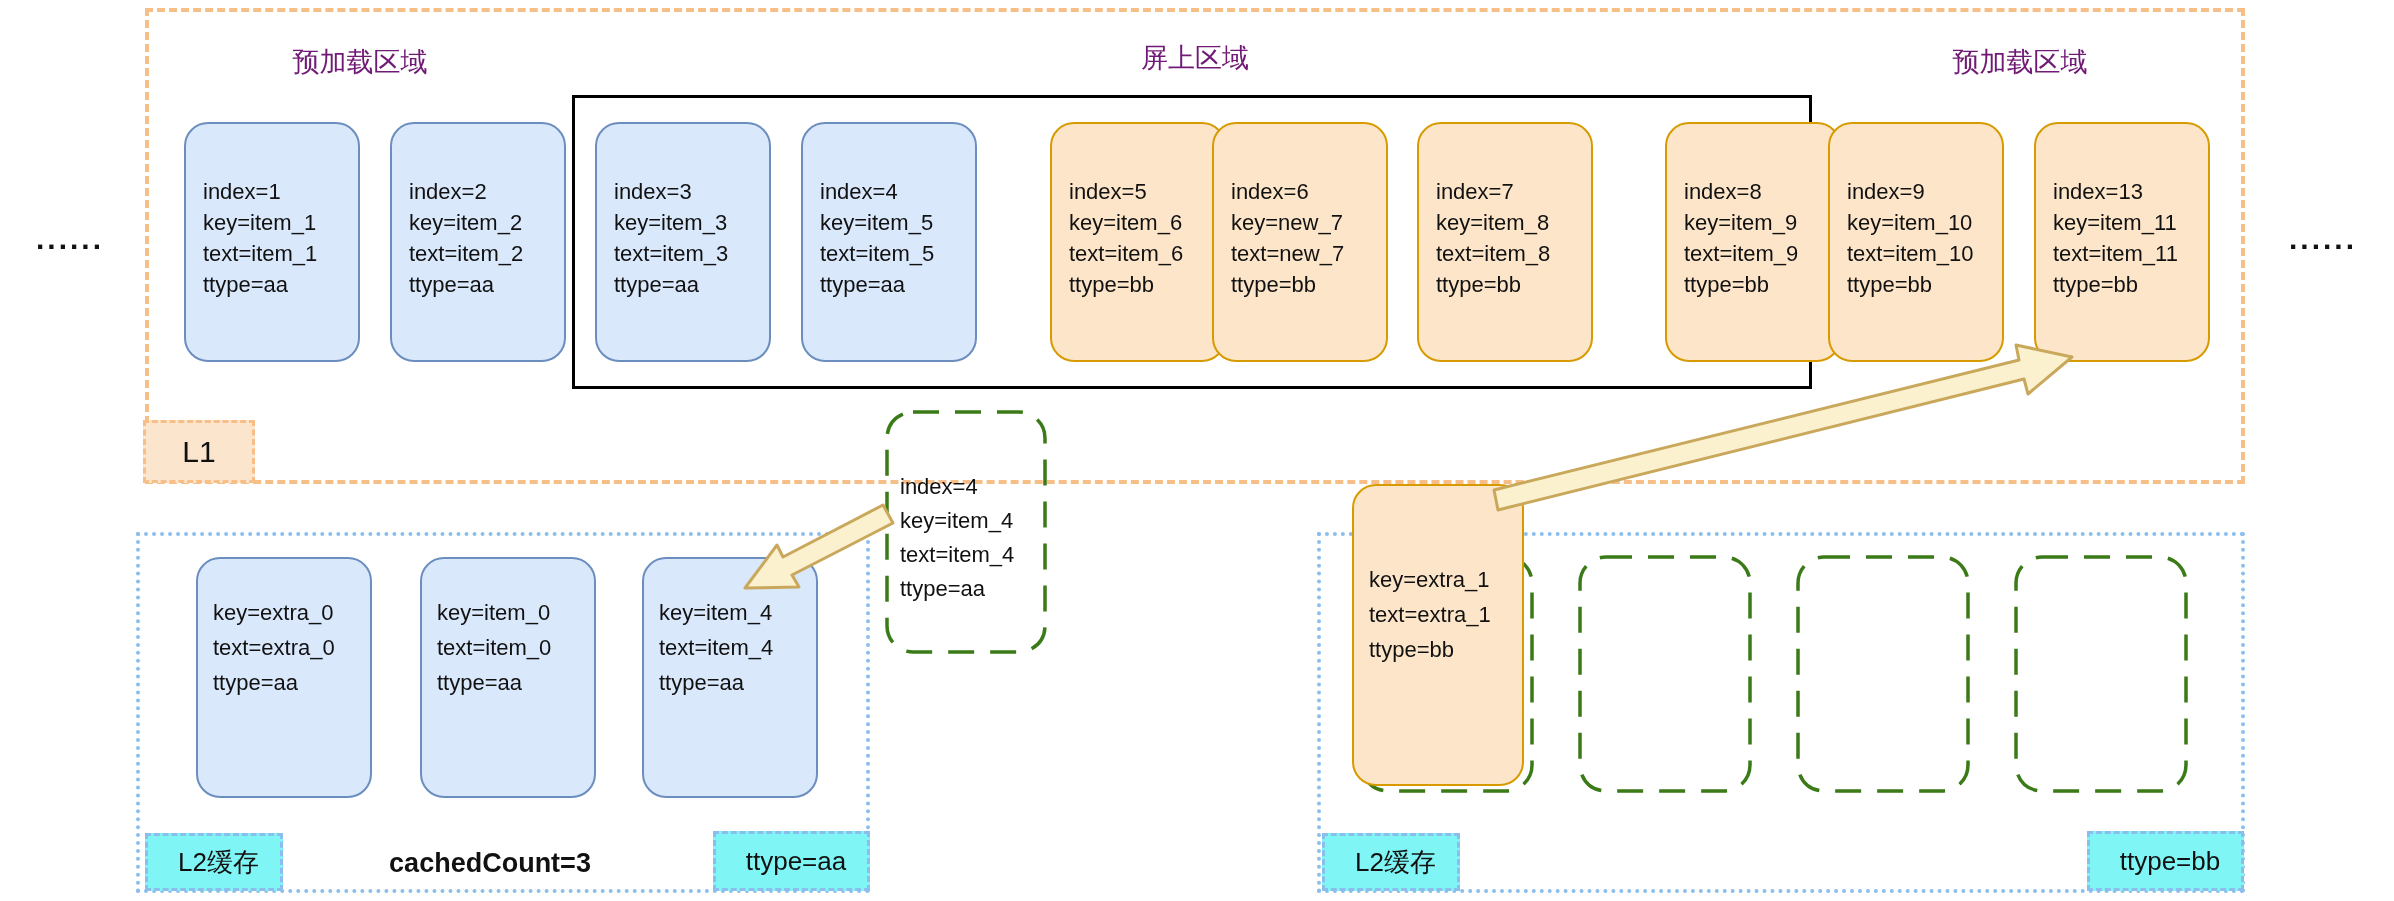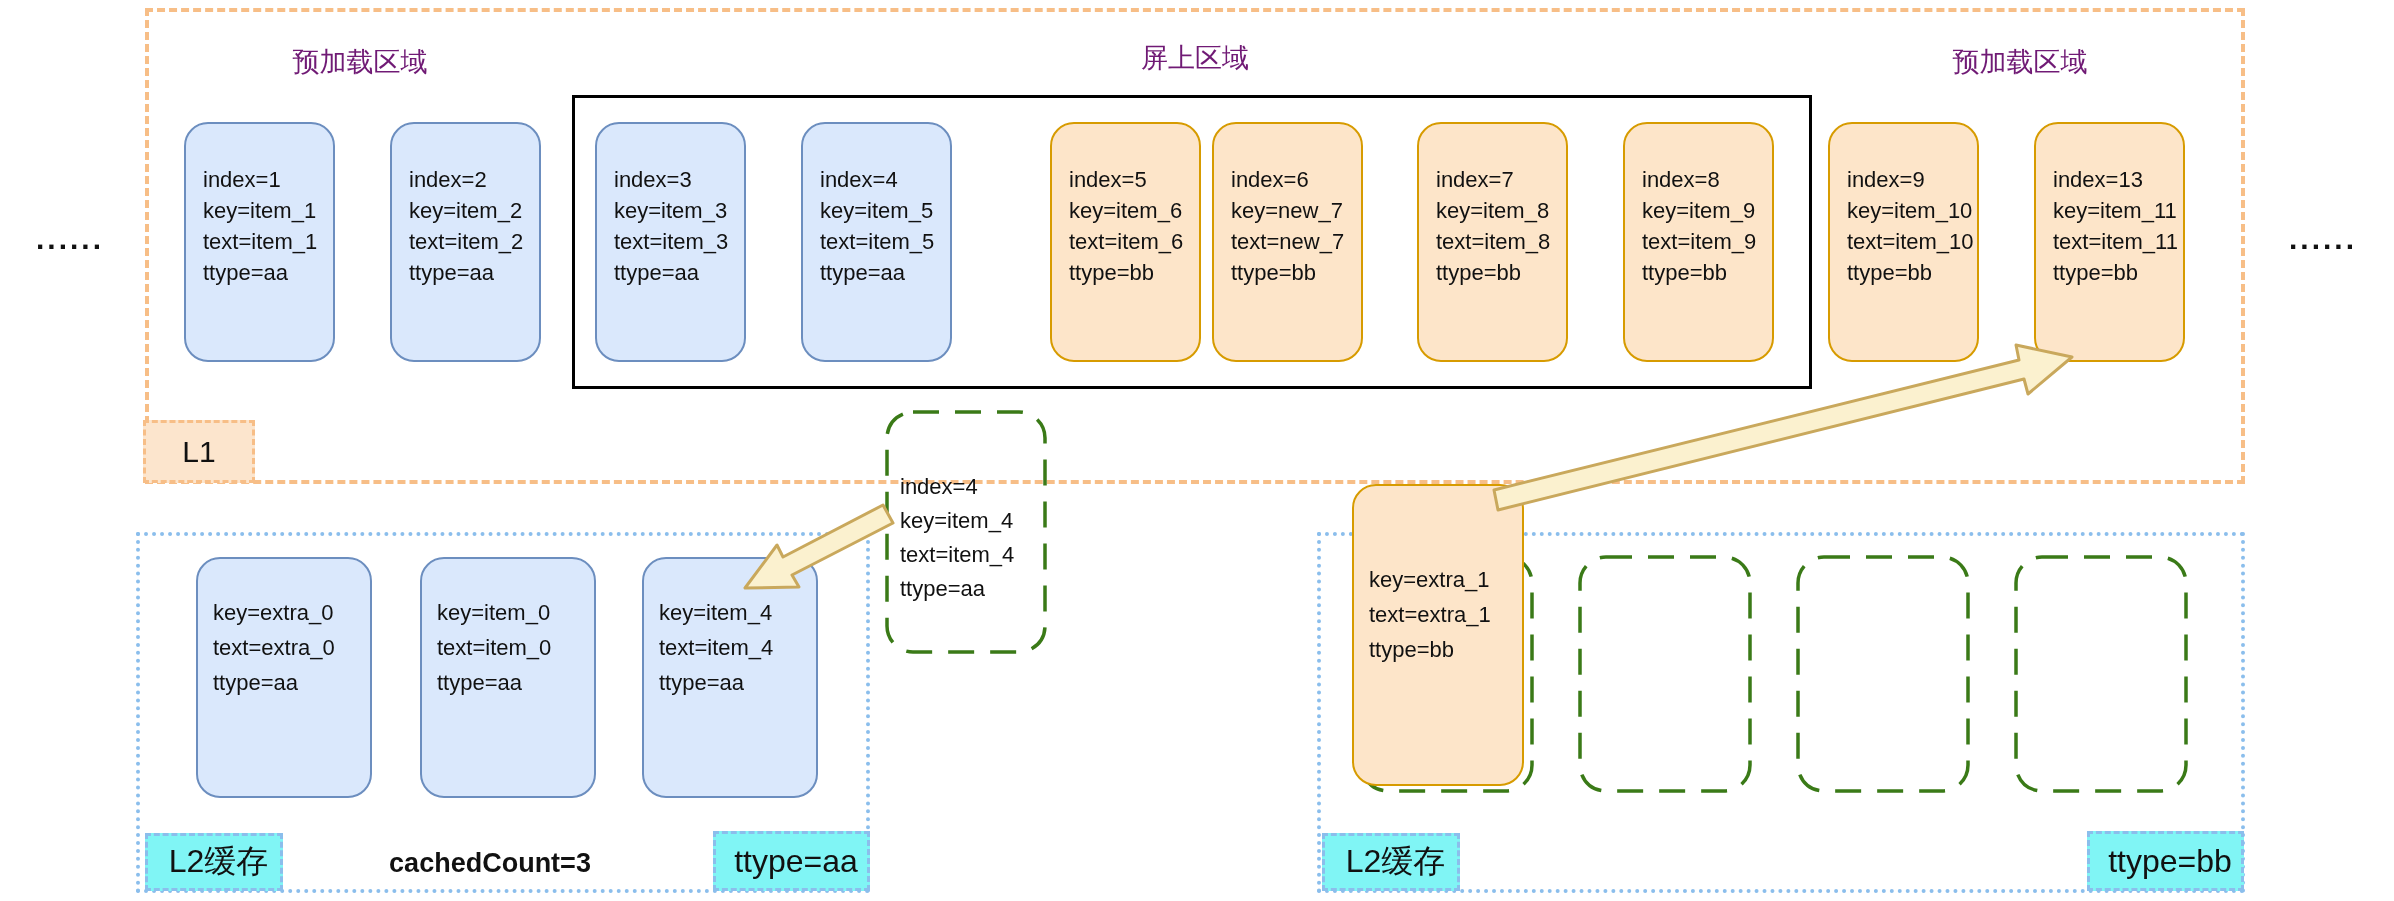--- a/index.html
+++ b/index.html
@@ -22,21 +22,21 @@
 
   .zone-label { position:absolute; text-align:center; font-size:27px; line-height:36px; color:#701a75; z-index:2; white-space:nowrap; }
   .ellipsis { position:absolute; width:110px; text-align:center; font-size:30px; font-weight:bold; letter-spacing:3px; z-index:2; }
 
   .card {
     position:absolute; border-radius:24px; font-size:22px; z-index:2; white-space:nowrap;
   }
   .aa { background:var(--blue_fill,#DAE8FC); border:2.5px solid var(--blue_border,#6C8EBF); }
   .bb { background:var(--orange_fill,#FDE5C9); border:2.5px solid var(--orange_border,#D79B00); }
 
-  .tcard { top:122px; width:151px; height:240px; padding:40px 0 0 17px; }
+  .tcard { top:122px; width:176px; height:240px; padding:52px 0 0 17px; }
   .tcard .ln { line-height:31px; }
 
   .blcard { top:557px; width:176px; height:241px; padding:36px 11px 0 15px; }
   .blcard .ln { line-height:35px; }
 
   .xcard { left:1352px; top:484px; width:172px; height:302px; padding:76px 0 0 15px; z-index:3; }
   .xcard .ln { line-height:35px; }
 
   .gcard {
     position:absolute; left:885px; top:410px; width:162px; height:244px;
@@ -46,21 +46,21 @@
   .gslot { position:absolute; top:555px; width:174px; height:238px; z-index:1; }
   .gstroke { position:absolute; left:0; top:0; }
 
   .l1-badge {
     position:absolute; left:143px; top:420px; width:112px; height:63px;
     background:var(--l1_badge_fill,#FCE5CD); border:3px dashed var(--l1_border,#F7BE87);
     display:flex; align-items:center; justify-content:center; font-size:30px; z-index:2;
   }
   .cyan-badge {
     position:absolute; background:var(--cyan_fill,#80F5F5); border:3px dashed var(--l2_border,#8BBEEC);
-    display:flex; align-items:center; justify-content:center; font-size:32px; z-index:2;padding-left:9px;
+    display:flex; align-items:center; justify-content:center; font-size:26px; z-index:2;padding-left:9px;
   }
   .count-label { position:absolute; width:320px; text-align:center; font-size:27px; font-weight:bold; z-index:2; }
 
   .arrow-layer { position:absolute; left:0; top:0; width:2394px; height:901px; z-index:6; pointer-events:none; }
 </style>
 </head>
 <body>
 
 <div class="canvas">
 
@@ -108,21 +108,21 @@
       <div class="ln">key=new_7</div>
       <div class="ln">text=new_7</div>
       <div class="ln">ttype=bb</div>
     </div>
   <div class="card tcard bb" style="left:1417px;">
       <div class="ln">index=7</div>
       <div class="ln">key=item_8</div>
       <div class="ln">text=item_8</div>
       <div class="ln">ttype=bb</div>
     </div>
-  <div class="card tcard bb" style="left:1623px;">
+  <div class="card tcard bb" style="left:1665px;">
       <div class="ln">index=8</div>
       <div class="ln">key=item_9</div>
       <div class="ln">text=item_9</div>
       <div class="ln">ttype=bb</div>
     </div>
   <div class="card tcard bb" style="left:1828px;">
       <div class="ln">index=9</div>
       <div class="ln">key=item_10</div>
       <div class="ln">text=item_10</div>
       <div class="ln">ttype=bb</div>

